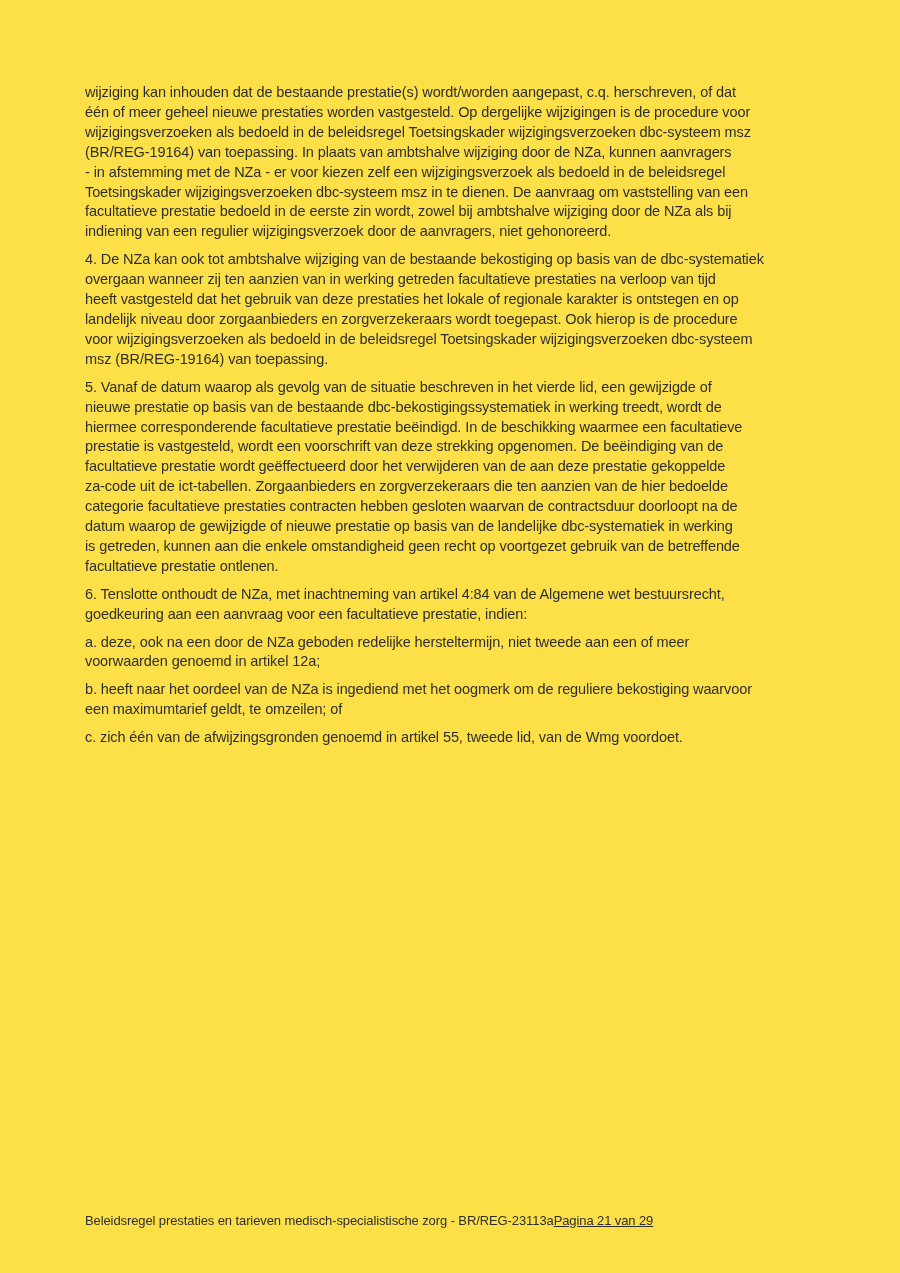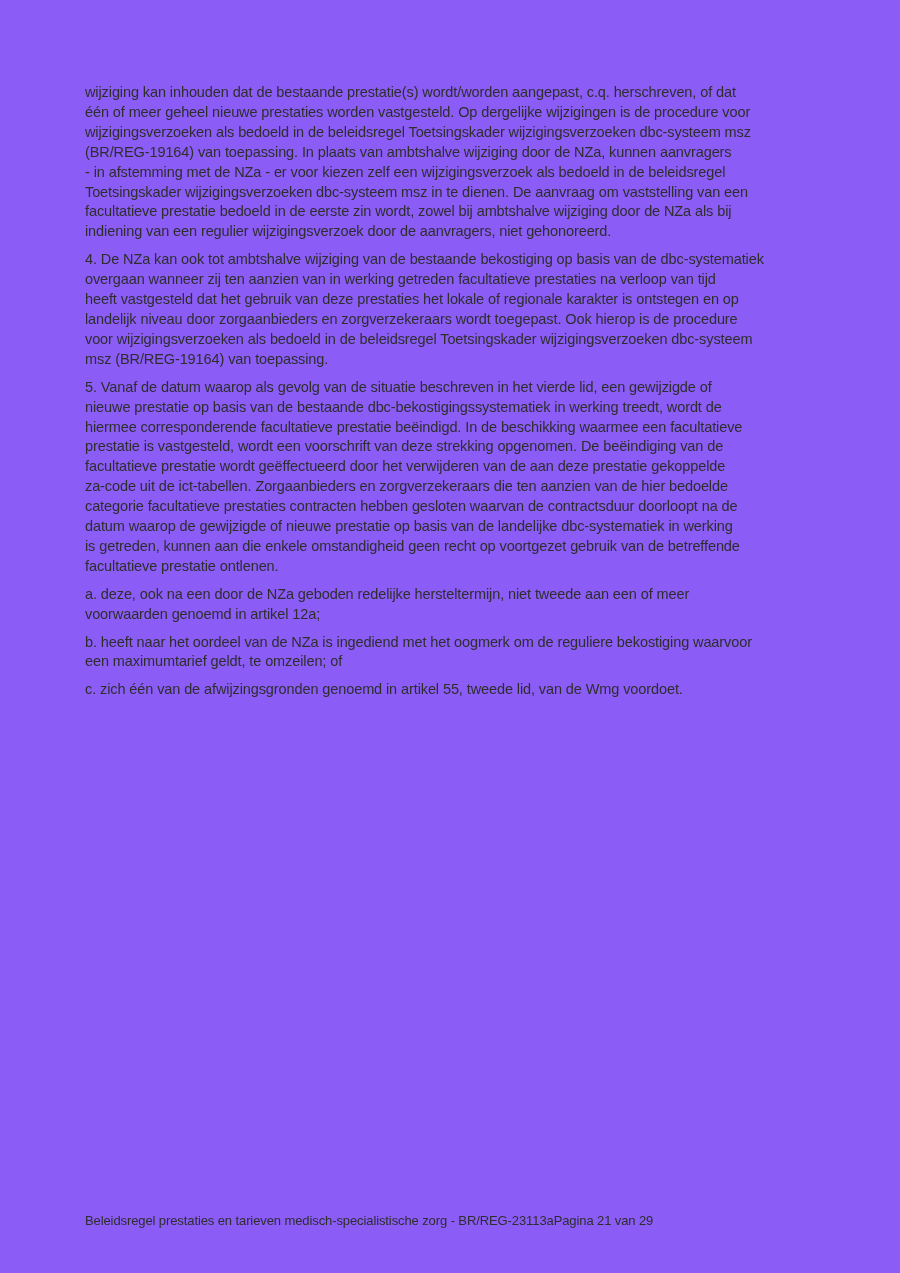--- a/index.html
+++ b/index.html
@@ -10,21 +10,21 @@
   body {
     width: 900px;
     height: 1273px;
     font-family: "Liberation Sans", sans-serif;
     overflow: hidden;
   }
   .page {
     position: relative;
     width: 900px;
     height: 1273px;
-    background: #8b5cf6;
+    background: #fde047;
   }
   .content {
     position: absolute;
     left: 85px;
     top: 83px;
     width: 733px;
   }
   .para {
     margin: 0 0 8px 0;
     font-size: 14.5px;
@@ -41,21 +41,21 @@
     top: 1212px;
     display: flex;
     justify-content: flex-start;
     align-items: baseline;
     font-size: 13px;
     line-height: 17px;
     letter-spacing: -0.1px;
     color: #2e2e2e;
   }
   .footer .left { text-align: left; }
-  .footer .right { text-align: right; white-space: nowrap; }
+  .footer .right { text-align: right; white-space: nowrap; text-decoration: underline; }
 </style>
 </head>
 <body>
 
 <div class="page">
   <div class="content">
     <p class="para">wijziging kan inhouden dat de bestaande prestatie(s) wordt/worden aangepast, c.q. herschreven, of dat
 één of meer geheel nieuwe prestaties worden vastgesteld. Op dergelijke wijzigingen is de procedure voor
 wijzigingsverzoeken als bedoeld in de beleidsregel Toetsingskader wijzigingsverzoeken dbc-systeem msz
 (BR/REG-19164) van toepassing. In plaats van ambtshalve wijziging door de NZa, kunnen aanvragers
@@ -72,20 +72,22 @@
     <p class="para">5. Vanaf de datum waarop als gevolg van de situatie beschreven in het vierde lid, een gewijzigde of
 nieuwe prestatie op basis van de bestaande dbc-bekostigingssystematiek in werking treedt, wordt de
 hiermee corresponderende facultatieve prestatie beëindigd. In de beschikking waarmee een facultatieve
 prestatie is vastgesteld, wordt een voorschrift van deze strekking opgenomen. De beëindiging van de
 facultatieve prestatie wordt geëffectueerd door het verwijderen van de aan deze prestatie gekoppelde
 za-code uit de ict-tabellen. Zorgaanbieders en zorgverzekeraars die ten aanzien van de hier bedoelde
 categorie facultatieve prestaties contracten hebben gesloten waarvan de contractsduur doorloopt na de
 datum waarop de gewijzigde of nieuwe prestatie op basis van de landelijke dbc-systematiek in werking
 is getreden, kunnen aan die enkele omstandigheid geen recht op voortgezet gebruik van de betreffende
 facultatieve prestatie ontlenen.</p>
+    <p class="para">6. Tenslotte onthoudt de NZa, met inachtneming van artikel 4:84 van de Algemene wet bestuursrecht,
+goedkeuring aan een aanvraag voor een facultatieve prestatie, indien:</p>
     <p class="para">a. deze, ook na een door de NZa geboden redelijke hersteltermijn, niet tweede aan een of meer
 voorwaarden genoemd in artikel 12a;</p>
     <p class="para">b. heeft naar het oordeel van de NZa is ingediend met het oogmerk om de reguliere bekostiging waarvoor
 een maximumtarief geldt, te omzeilen; of</p>
     <p class="para">c. zich één van de afwijzingsgronden genoemd in artikel 55, tweede lid, van de Wmg voordoet.</p>
   </div>
 
   <div class="footer">
     <span class="left">Beleidsregel prestaties en tarieven medisch-specialistische zorg - BR/REG-23113a</span>
     <span class="right">Pagina 21 van 29</span>

